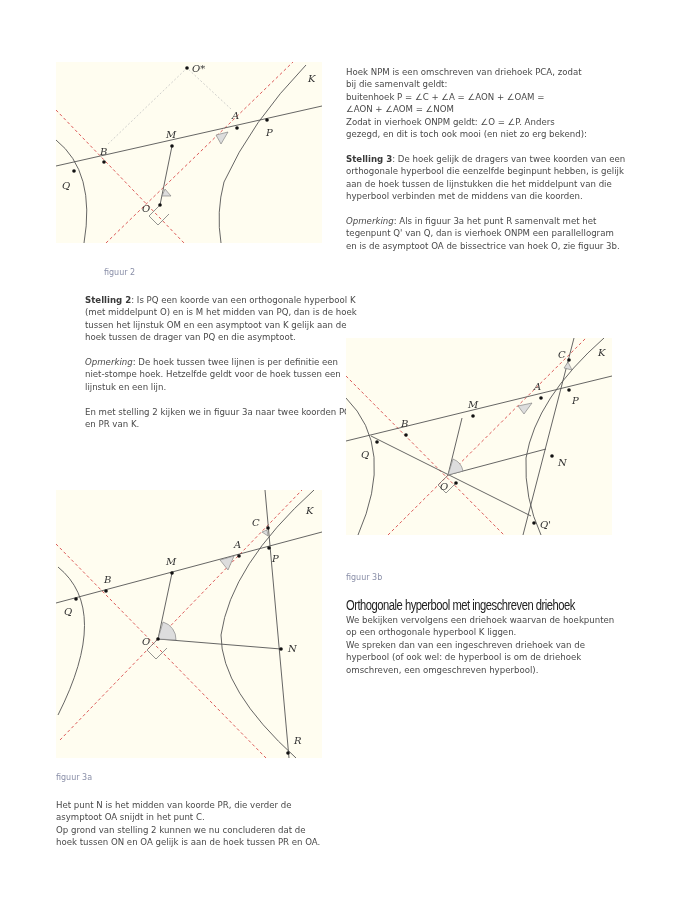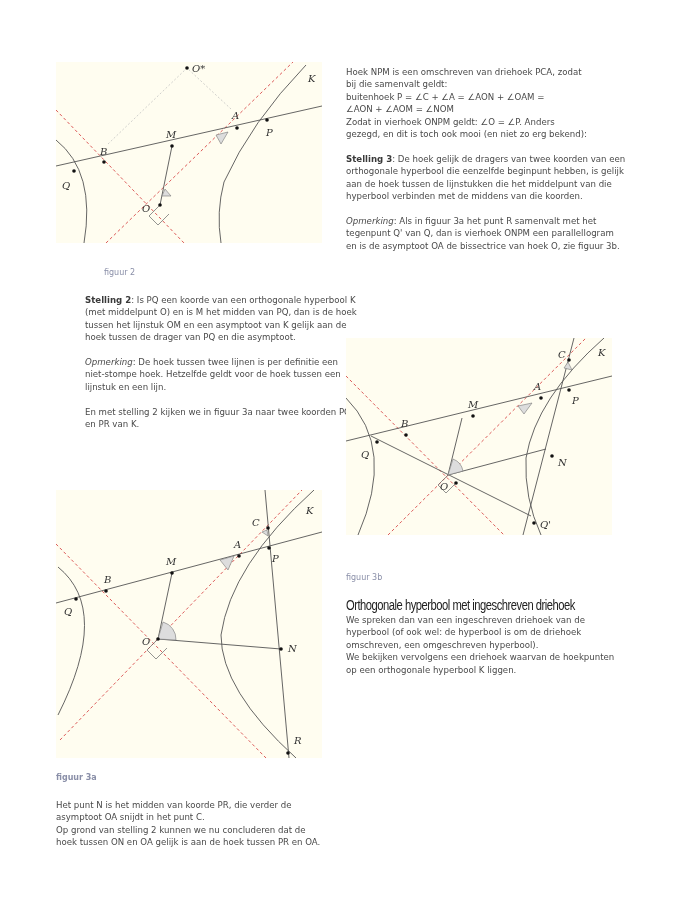--- a/index.html
+++ b/index.html
@@ -101,21 +101,21 @@
     <text class="lbl" x="178" y="58">A</text>
     <text class="lbl" x="216" y="72">P</text>
     <text class="lbl" x="110" y="75">M</text>
     <text class="lbl" x="48" y="93">B</text>
     <text class="lbl" x="8" y="125">Q</text>
     <text class="lbl" x="86" y="155">O</text>
     <text class="lbl" x="232" y="162">N</text>
     <text class="lbl" x="238" y="254">R</text>
   </svg>
 </div>
-<div class="caption" style="left:56px;top:773px;font-weight:bold;">figuur 3a</div>
+<div class="caption" style="left:56px;top:773px;">figuur 3a</div>
 
 <div class="text" style="left:56px;top:799px;width:272px;">
   <div>Het punt N is het midden van koorde PR, die verder de asymptoot OA snijdt in het punt C.</div>
   <div>Op grond van stelling 2 kunnen we nu concluderen dat de hoek tussen ON en OA gelijk is aan de hoek tussen PR en OA.</div>
 </div>
 
 <div class="text" style="left:346px;top:66px;width:280px;">
   <p>
     <span>Hoek NPM is een omschreven van driehoek PCA, zodat</span><br>
     <span>bij die samenvalt geldt:</span><br>
@@ -162,15 +162,15 @@
     <text class="lbl" x="94" y="152">O</text>
     <text class="lbl" x="212" y="128">N</text>
     <text class="lbl" x="194" y="190">Q'</text>
   </svg>
 </div>
 <div class="caption" style="left:346px;top:573px;">figuur 3b</div>
 
 <div class="heading" style="left:346px;top:597px;">Orthogonale hyperbool met ingeschreven driehoek</div>
 
 <div class="text" style="left:346px;top:614px;width:280px;">
+  <div>We bekijken vervolgens een driehoek waarvan de hoekpunten op een orthogonale hyperbool K liggen.</div>
   <div>We spreken dan van een ingeschreven driehoek van de hyperbool (of ook wel: de hyperbool is om de driehoek omschreven, een omgeschreven hyperbool).</div>
-  <div>We bekijken vervolgens een driehoek waarvan de hoekpunten op een orthogonale hyperbool K liggen.</div>
 </div>
 
 </body></html>

